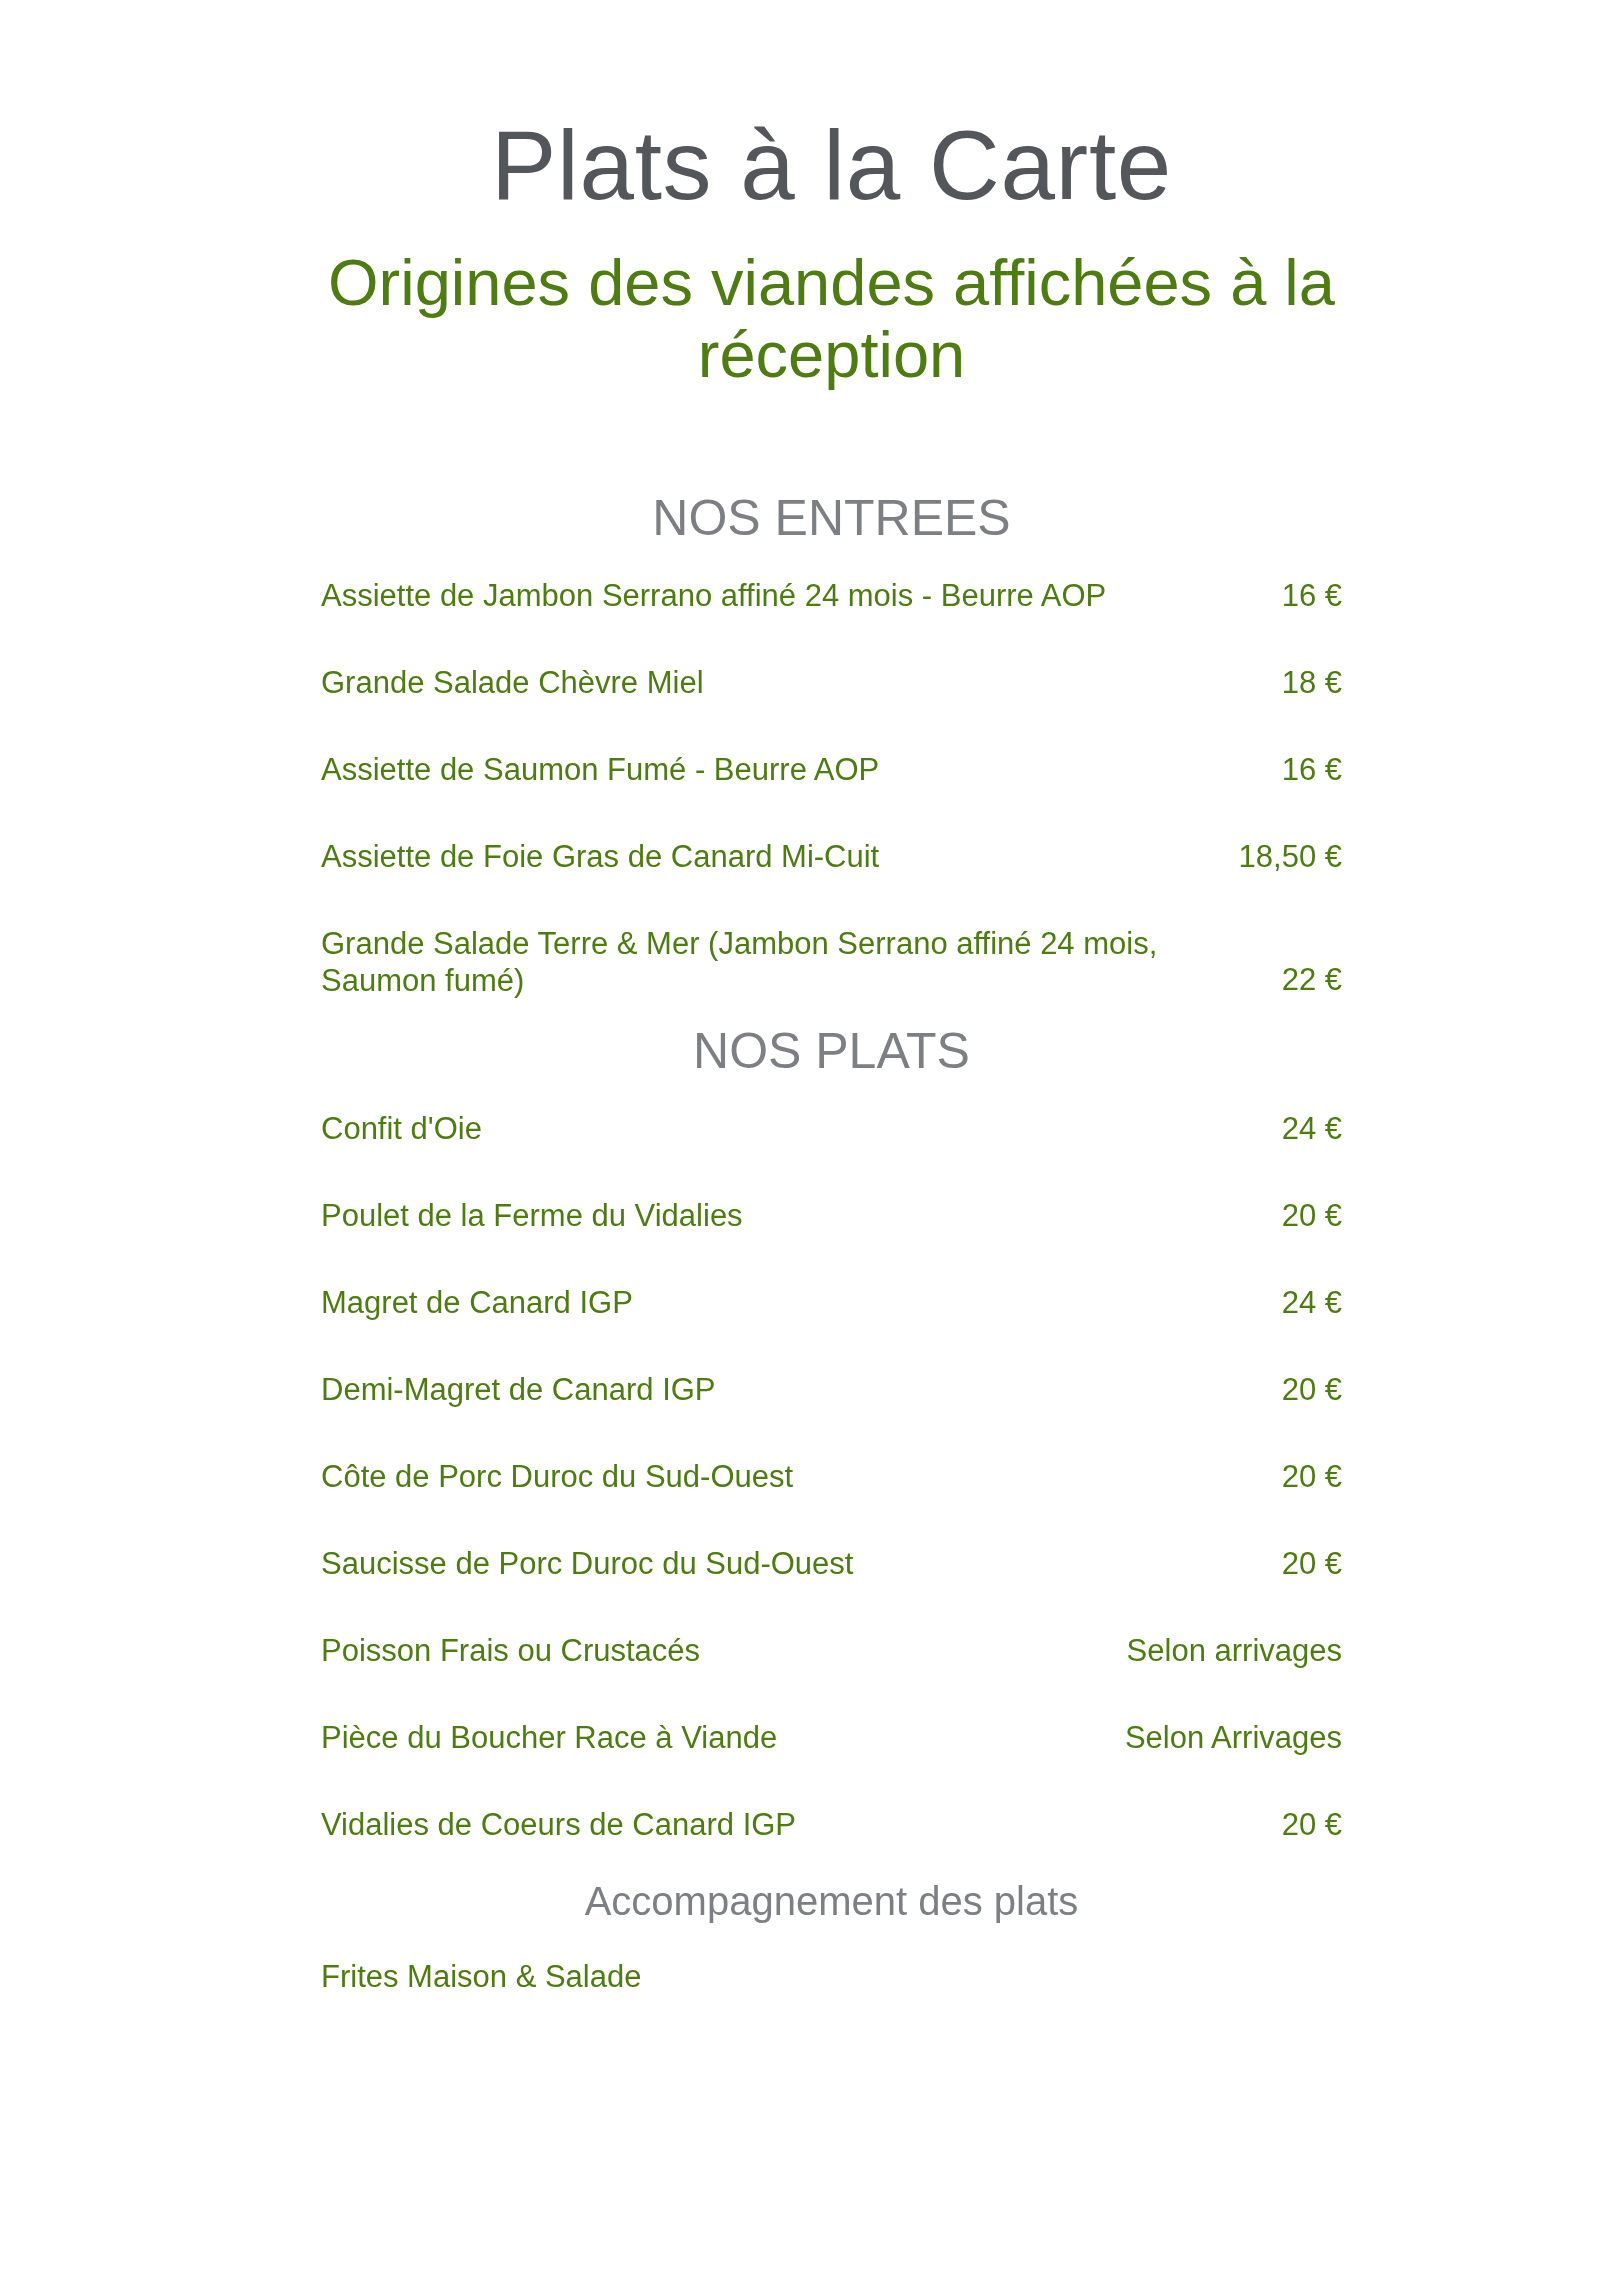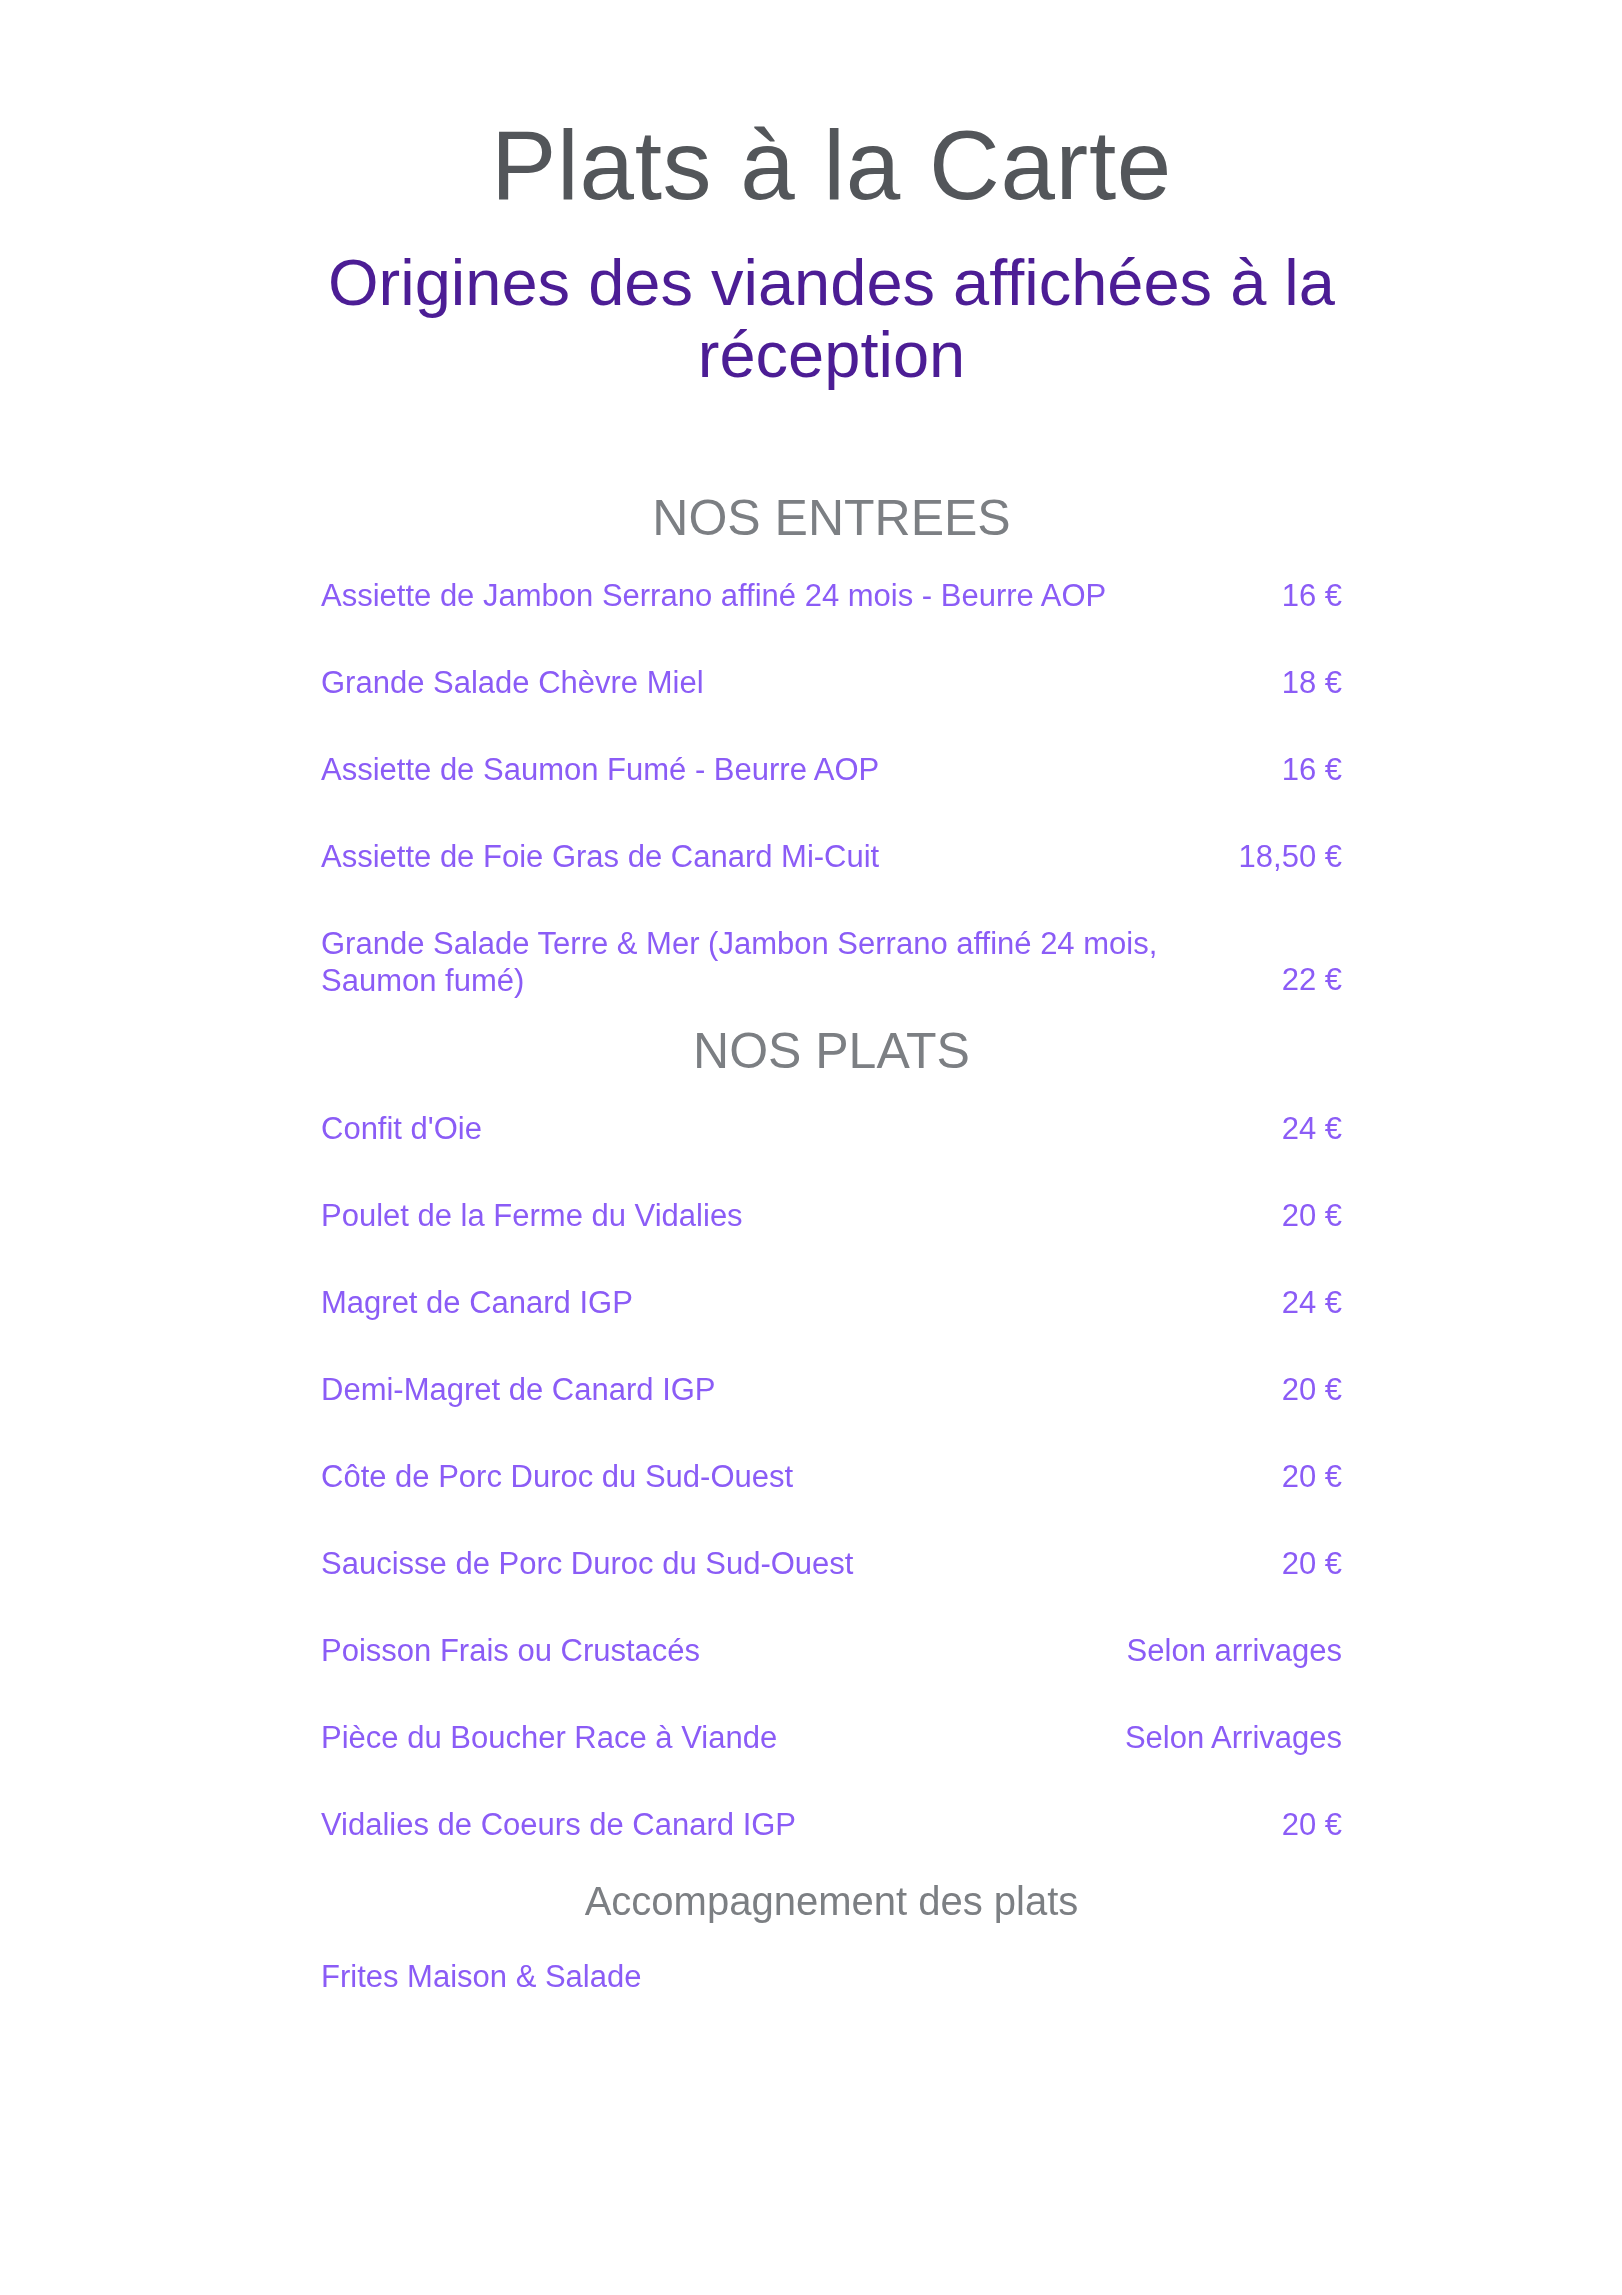--- a/index.html
+++ b/index.html
@@ -21,21 +21,21 @@
     text-align: center;
     color: #53565a;
     letter-spacing: 0.7px;
   }
   .subtitle {
     margin: 29.4px 0 0 0;
     font-size: 65px;
     line-height: 72px;
     font-weight: 100;
     text-align: center;
-    color: #4c1d95;
+    color: #4d7c0f;
   }
   .heading {
     margin: 26px 0 33px 0;
     font-size: 50px;
     line-height: 52px;
     font-weight: 100;
     text-align: center;
     color: #7c7f83;
   }
   .heading.first {
@@ -45,21 +45,21 @@
     font-size: 40px;
     line-height: 48px;
     margin-top: 33px;
   }
   .row {
     display: flex;
     justify-content: space-between;
     align-items: flex-end;
     font-size: 31px;
     line-height: 38px;
-    color: #8b5cf6;
+    color: #4d7c0f;
     margin-bottom: 49px;
   }
   .row:last-child { margin-bottom: 0; }
   .row .name { text-align: left; }
   .row .price { white-space: nowrap; padding-left: 26px; text-align: left; }
   .row.two-line .name { line-height: 37px; max-width: 936px; }
   section { margin: 0; padding: 0; }
 </style>
 </head>
 <body>

